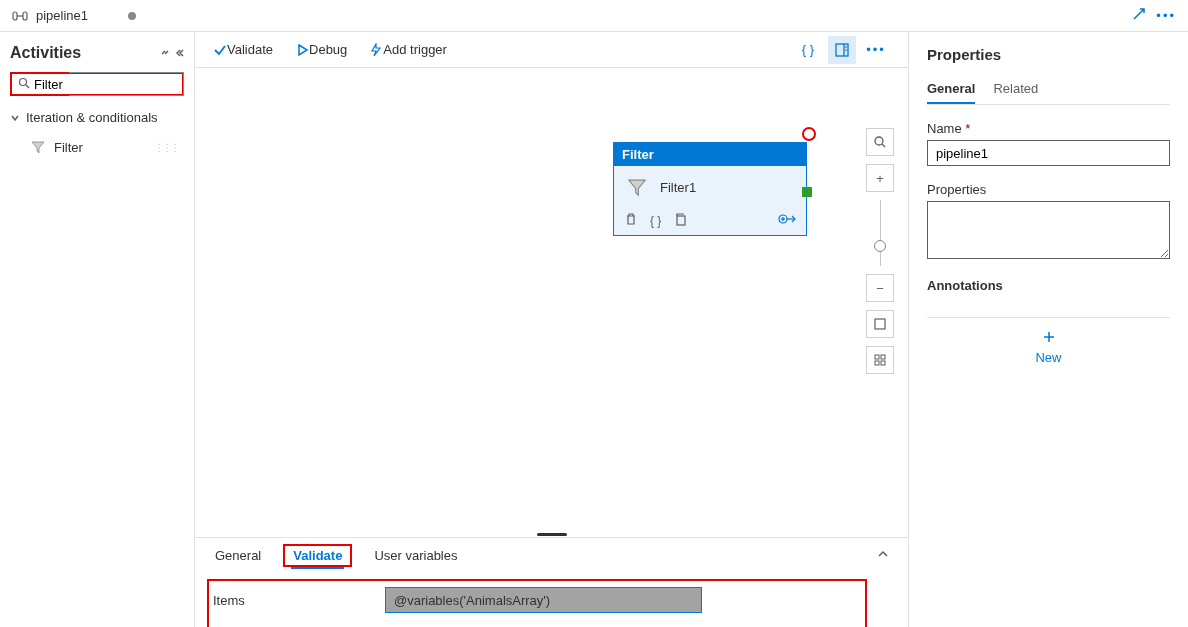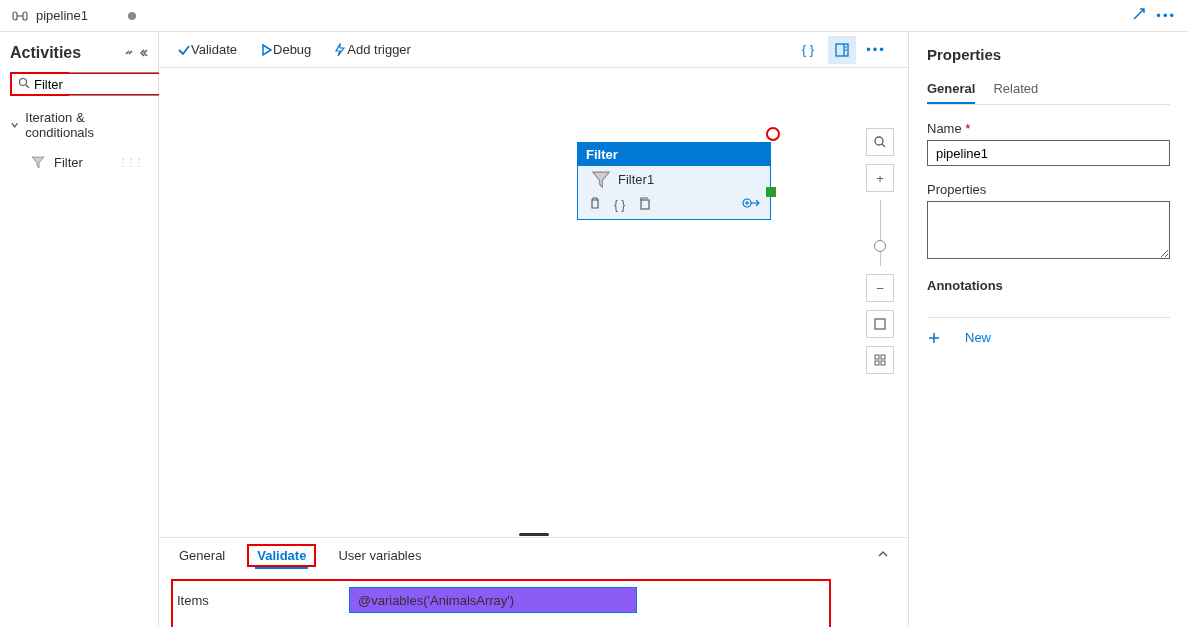--- a/index.html
+++ b/index.html
@@ -9,21 +9,21 @@
 .top-header { height: 32px; border-bottom: 1px solid #e1e1e1; display: flex; align-items: center; padding: 0 12px; }
 .pipeline-icon { width: 16px; height: 16px; margin-right: 8px; display: flex; align-items: center; justify-content: center; }
 .tab-title { font-size: 13px; color: #323130; }
 .unsaved-dot { width: 8px; height: 8px; background: #8a8a8a; border-radius: 50%; margin-left: 40px; }
 .top-header-right { margin-left: auto; display: flex; gap: 10px; align-items: center; }
 
 
 .main { display: flex; height: calc(100% - 32px); }
 
 
-.sidebar { width: 159px; padding: 12px 10px; border-right: 1px solid #e1e1e1; }
+.sidebar { width: 195px; padding: 12px 10px; border-right: 1px solid #e1e1e1; }
 .activities-header { display: flex; align-items: center; margin-bottom: 10px; }
 .activities-title { font-weight: 600; font-size: 16px; color: #323130; flex: 1; }
 .collapse-icons { display: flex; gap: 4px; color: #605e5c; font-size: 11px; }
 .search-box { border: 2px solid #e60000; height: 24px; display: flex; align-items: center; padding: 0 6px; margin-bottom: 12px; width: 174px; position: relative; }
 .search-box::after { content: ""; position: absolute; right: -2px; top: -2px; bottom: -2px; width: 114px; border: 1px solid #8a8886; border-left: none; }
 .search-icon-s { margin-right: 4px; color: #605e5c; }
 .search-input { border: none; outline: none; font-size: 13px; width: 40px; }
 .category { display: flex; align-items: center; gap: 6px; color: #323130; margin-bottom: 8px; padding: 2px 0; cursor: pointer; }
 .activity-item { display: flex; align-items: center; gap: 8px; padding: 4px 6px 4px 20px; color: #323130; cursor: grab; }
 .grip { margin-left: auto; color: #c8c6c4; font-size: 10px; letter-spacing: -2px; }
@@ -35,21 +35,21 @@
 .toolbar-btn svg { width: 14px; height: 14px; }
 .toolbar-right { margin-left: auto; display: flex; gap: 6px; align-items: center; }
 .toolbar-icon-btn { width: 28px; height: 28px; display: flex; align-items: center; justify-content: center; cursor: pointer; }
 .toolbar-icon-btn.active { background: #deecf9; }
 
 .canvas { flex: 1; position: relative; background: #fff; }
 
 
 .node { position: absolute; left: 418px; top: 74px; width: 194px; border: 1px solid #0078d4; background: #eaf3fb; }
 .node-header { background: #0078d4; color: #fff; font-weight: 600; padding: 4px 8px; font-size: 13px; }
-.node-body { display: flex; align-items: center; gap: 6px; padding: 2px 12px; }
+.node-body { display: flex; align-items: center; gap: 12px; padding: 10px 12px; }
 .node-title { font-size: 13px; color: #323130; }
 .node-footer { display: flex; align-items: center; gap: 12px; padding: 4px 10px 6px; color: #605e5c; }
 .node-footer .spacer { flex: 1; }
 .status-circle { position: absolute; right: -10px; top: -16px; width: 14px; height: 14px; border: 2px solid #e60000; border-radius: 50%; background: #fff; }
 .node-connector { position: absolute; right: -6px; top: 44px; width: 10px; height: 10px; background: #2d9e2d; }
 
 
 .canvas-controls { position: absolute; right: 14px; top: 60px; display: flex; flex-direction: column; gap: 8px; align-items: center; }
 .ctrl-btn { width: 28px; height: 28px; border: 1px solid #d0d0d0; background: #fff; display: flex; align-items: center; justify-content: center; color: #605e5c; cursor: pointer; }
 .zoom-handle { width: 12px; height: 12px; background: #fff; border: 1px solid #8a8886; border-radius: 50%; position: absolute; left: -6px; top: 40px; }
@@ -60,34 +60,34 @@
 .bottom-tabs { display: flex; gap: 20px; padding: 6px 18px; border-top: 1px solid #e1e1e1; align-items: center; }
 .bottom-tab { padding: 4px 2px; cursor: pointer; color: #323130; }
 .bottom-tab.active { border-bottom: 2px solid #0078d4; color: #0078d4; font-weight: 600; }
 .settings-highlight { border: 2px solid #e60000; padding: 2px 6px; }
 .chevron-collapse { margin-left: auto; color: #605e5c; cursor: pointer; }
 
 .settings-form { padding: 14px 18px; position: relative; }
 .form-highlight { position: absolute; left: 12px; top: 6px; width: 660px; height: 94px; border: 2px solid #e60000; pointer-events: none; }
 .form-row { display: flex; align-items: center; }
 .form-label { width: 172px; color: #323130; }
-.form-input { width: 288px; height: 26px; border: 1px solid #0078d4; background: #8b5cf6; padding: 0 8px; font-size: 13px; color: #323130; }
+.form-input { width: 317px; height: 26px; border: 1px solid #0078d4; background: #a3a3a3; padding: 0 8px; font-size: 13px; color: #323130; }
 
 
 .properties { width: 280px; border-left: 1px solid #e1e1e1; padding: 14px 18px; }
 .props-title { font-weight: 600; font-size: 15px; margin-bottom: 14px; }
 .props-tabs { display: flex; gap: 18px; border-bottom: 1px solid #e1e1e1; margin-bottom: 16px; }
 .props-tab { padding: 4px 0 6px; cursor: pointer; color: #605e5c; }
 .props-tab.active { border-bottom: 2px solid #0078d4; color: #323130; font-weight: 600; }
 .field-label { font-size: 13px; color: #323130; margin-bottom: 4px; display: block; }
 .required { color: #a80000; }
 .text-input { width: 100%; height: 26px; border: 1px solid #605e5c; padding: 0 8px; font-size: 13px; margin-bottom: 16px; }
 .textarea { width: 100%; height: 58px; border: 1px solid #605e5c; padding: 4px 8px; font-size: 13px; margin-bottom: 16px; resize: both; }
 .annotations-title { font-weight: 600; margin-bottom: 24px; }
-.new-btn { display: flex; align-items: center; gap: 24px; color: #0078d4; cursor: pointer; padding: 4px 0; }
+.new-btn { display: flex; align-items: center; gap: 6px; color: #0078d4; cursor: pointer; padding: 4px 0; flex-direction: column; }
 .divider { border-top: 1px solid #e1e1e1; margin: 4px 0 8px; }
 </style>
 </head>
 <body>
 
 <div class="top-header">
   <span class="pipeline-icon">
     <svg width="16" height="16" viewBox="0 0 16 16">
         <rect x="1" y="4" width="4" height="8" fill="none" stroke="#605e5c" stroke-width="1.2" rx="2"></rect>
         <rect x="11" y="4" width="4" height="8" fill="none" stroke="#605e5c" stroke-width="1.2" rx="2"></rect>

